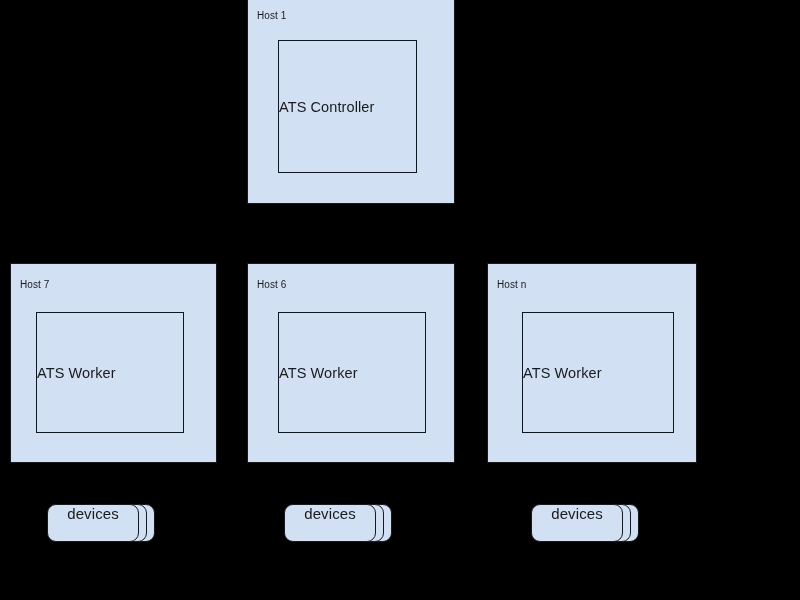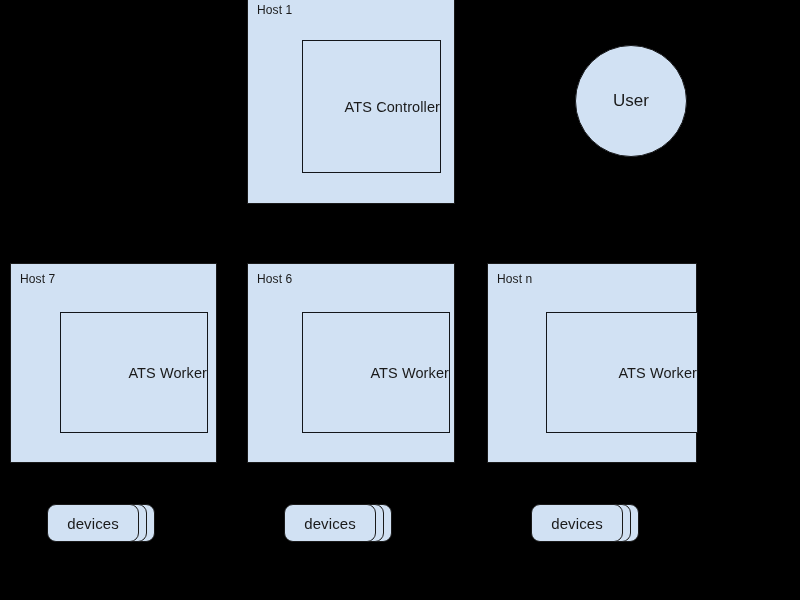--- a/index.html
+++ b/index.html
@@ -20,38 +20,37 @@
   
   .host-box {
     position: absolute;
     background: #d1e1f3;
     border: 1px solid #1a1a1a;
     box-sizing: border-box;
   }
   .host-label {
     position: absolute;
     left: 9px;
-    top: 8px;
-    font-size: 12px;
+    top: 15px;
+    font-size: 10px;
     color: #1a1a1a;
     line-height: 1.2;
     white-space: nowrap;
     letter-spacing: 0.1px;
   }
 
   
   .inner-box {
     position: absolute;
     background: #d1e1f3;
     border: 1.6px solid #13161a;
     box-sizing: border-box;
     display: flex;
     align-items: center;
-    justify-content: flex-end;
-    margin-left: 24px;
+    justify-content: flex-start;
   }
   .inner-label {
     font-size: 14.5px;
     color: #1a1a1a;
     white-space: nowrap;
     letter-spacing: 0.1px;
   }
 
   
   .actor-circle {
@@ -84,21 +83,21 @@
     box-sizing: border-box;
     width: 92px;
     height: 38px;
     top: 0;
   }
   .devices-card.back2 { left: 16px; }
   .devices-card.back1 { left: 8px; }
   .devices-card.front {
     left: 0;
     display: flex;
-    align-items: center;
+    align-items: flex-start;
     justify-content: center;
   }
   .devices-label {
     font-size: 15px;
     color: #1a1a1a;
     white-space: nowrap;
     letter-spacing: 0.1px;
   }
 </style>
 </head>
@@ -106,23 +105,20 @@
 
 <div id="canvas">
 
   <div class="host-box" style="left:247px; top:-6px; width:208px; height:210px;">
     <span class="host-label">Host 1</span>
   </div>
   <div class="inner-box" style="left:278px; top:40px; width:139px; height:133px;">
     <span class="inner-label">ATS Controller</span>
   </div>
 
-  <div class="actor-circle" style="left:575px; top:45px; width:112px; height:112px;">
-    <span class="actor-label">User</span>
-  </div>
 
   <div class="host-box" style="left:10px; top:263px; width:207px; height:200px;">
     <span class="host-label">Host 7</span>
   </div>
   <div class="inner-box" style="left:36px; top:312px; width:148px; height:121px;">
     <span class="inner-label">ATS Worker</span>
   </div>
   <div class="devices-stack" style="left:47px; top:504px;">
     <div class="devices-card back2"></div>
     <div class="devices-card back1"></div>

